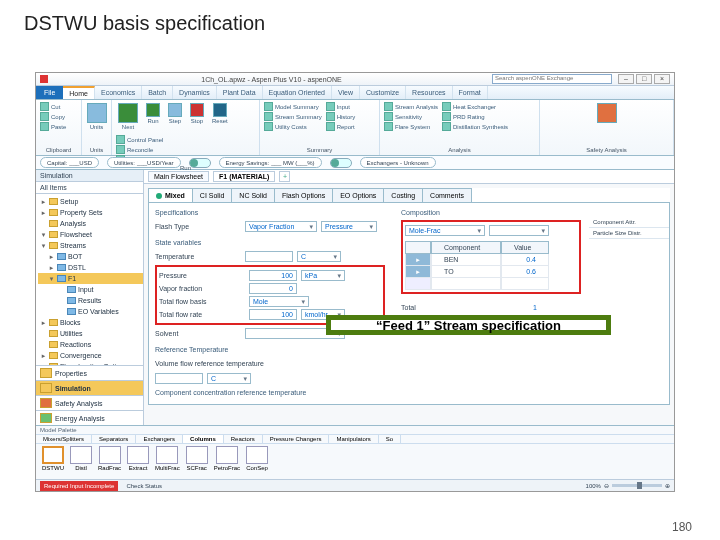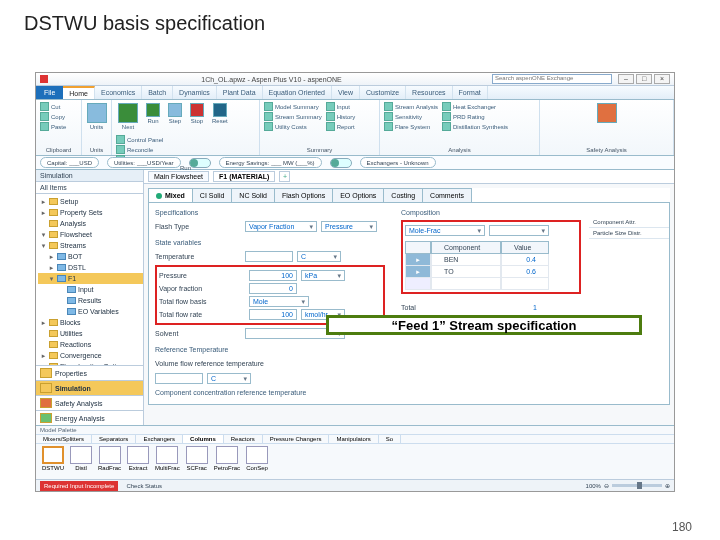--- a/index.html
+++ b/index.html
@@ -82,21 +82,21 @@
 .comp-row { display: flex; }
 .comp-row div { border: 1px solid #e2e8ef; border-top: none; padding: 1px 12px; font-size: 7px; height: 12px; display: flex; align-items: center; }
 .comp-row .cv { color: #06c; justify-content: flex-end; width: 48px; }
 .comp-row .cc { width: 70px; }
 .comp-row .rownum { width: 14px; justify-content: center; background: #8fb9d8; color: #fff; }
 
 .total-row { display: flex; font-size: 7px; margin-top: 8px; gap: 26px; }
 .total-row .tl { width: 70px; }
 .total-row .tv { width: 40px; text-align: right; color: #06c; }
 
-.callout { position: absolute; left: 326px; top: 315px; width: 316px; height: 20px; background: #fff; border: 3px solid #4d7c0f; display: flex; align-items: center; justify-content: center; font-size: 13px; font-weight: 600; z-index: 10; }
+.callout { position: absolute; left: 326px; top: 315px; width: 285px; height: 20px; background: #fff; border: 5px solid #4d7c0f; display: flex; align-items: center; justify-content: center; font-size: 13px; font-weight: 600; z-index: 10; }
 
 .rightbar { position: absolute; right: 0; top: 14px; width: 80px; font-size: 6px; color: #345; }
 .rightbar .rb { padding: 2px 4px; border-bottom: 1px solid #dce6ef; background: #fff; }
 
 .palette { height: 54px; border-top: 1px solid #9bc; background: #f6f9fc; font-size: 6px; display: flex; flex-direction: column; }
 .palette .phead { padding: 1px 4px; color: #567; border-bottom: 1px solid #cde; }
 .palette .ptabs { display: flex; border-bottom: 1px solid #cde; }
 .palette .ptab { padding: 1px 7px; border-right: 1px solid #cde; }
 .palette .ptab.active { background: #fff; font-weight: 600; }
 .palette .picons { display: flex; gap: 6px; padding: 2px 6px; align-items: flex-end; }

